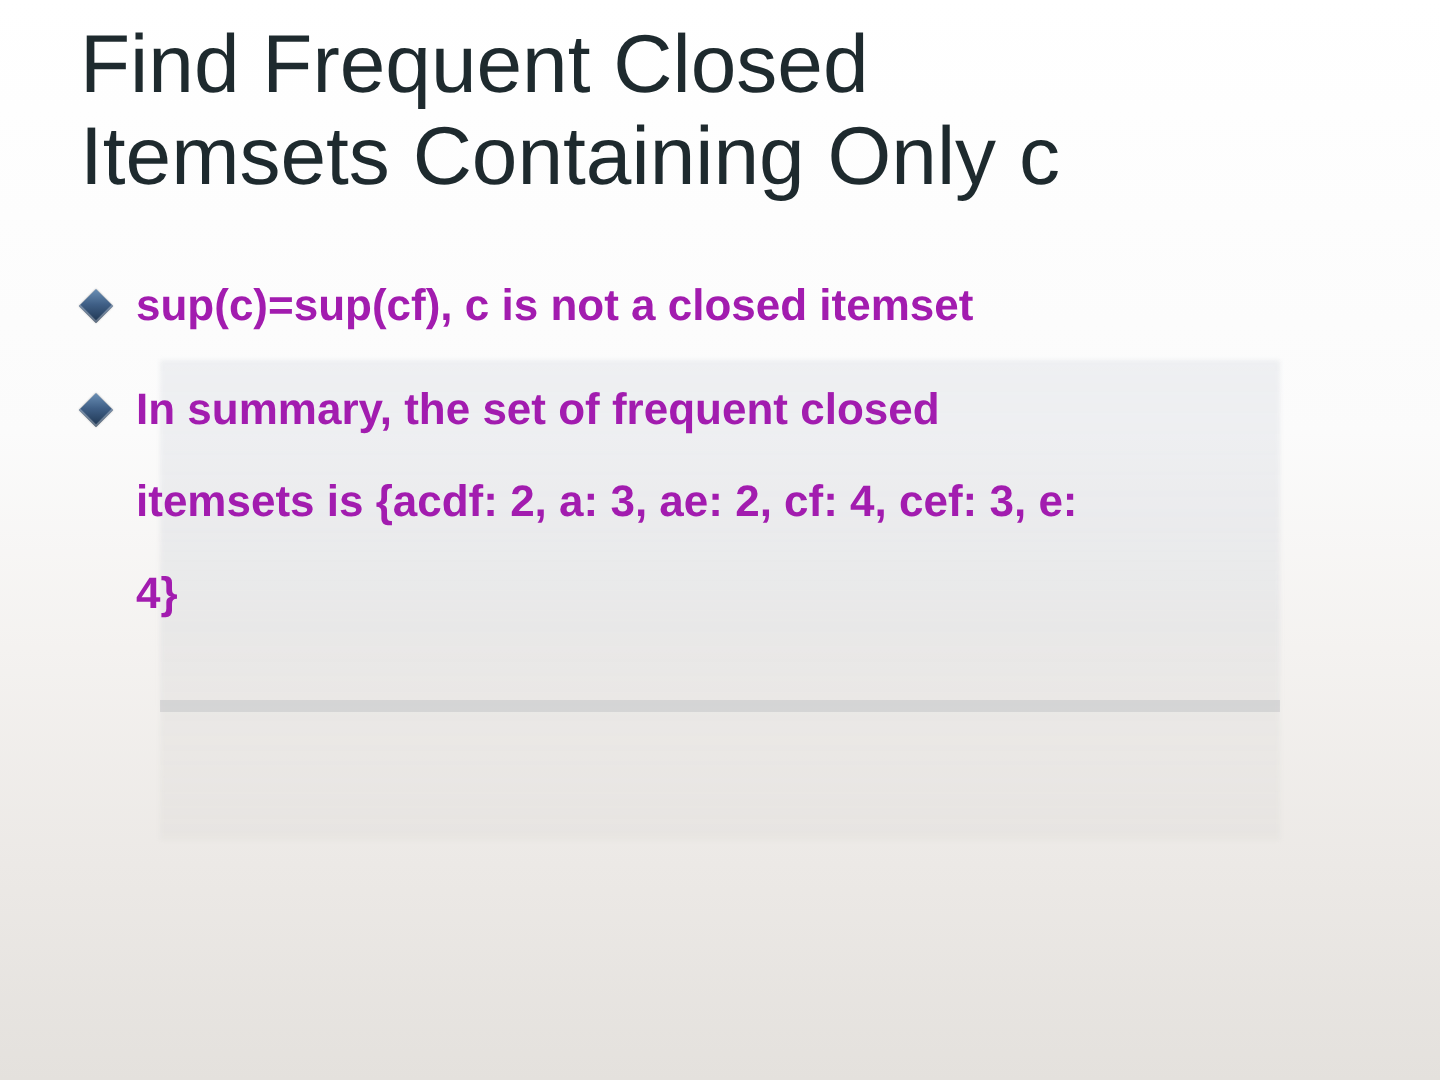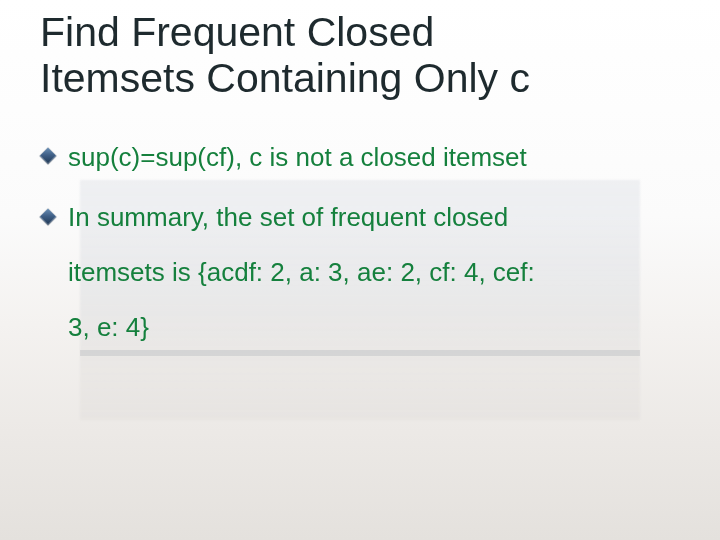--- a/index.html
+++ b/index.html
@@ -36,24 +36,24 @@
     font-weight: 400;
     margin-bottom: 28px;
     letter-spacing: 0px;
   }
   .body-list {
     list-style: none;
     padding-left: 28px;
   }
   .body-list li {
     position: relative;
-    font-size: 26px;
+    font-size: 22px;
     line-height: 2.1;
-    color: #15803d;
-    font-weight: 400;
+    color: #a21caf;
+    font-weight: 700;
     margin-bottom: 6px;
   }
   .body-list li.with-bullet::before {
     content: "";
     position: absolute;
     left: -26px;
     top: 0.78em;
     width: 12px;
     height: 12px;
     background:

